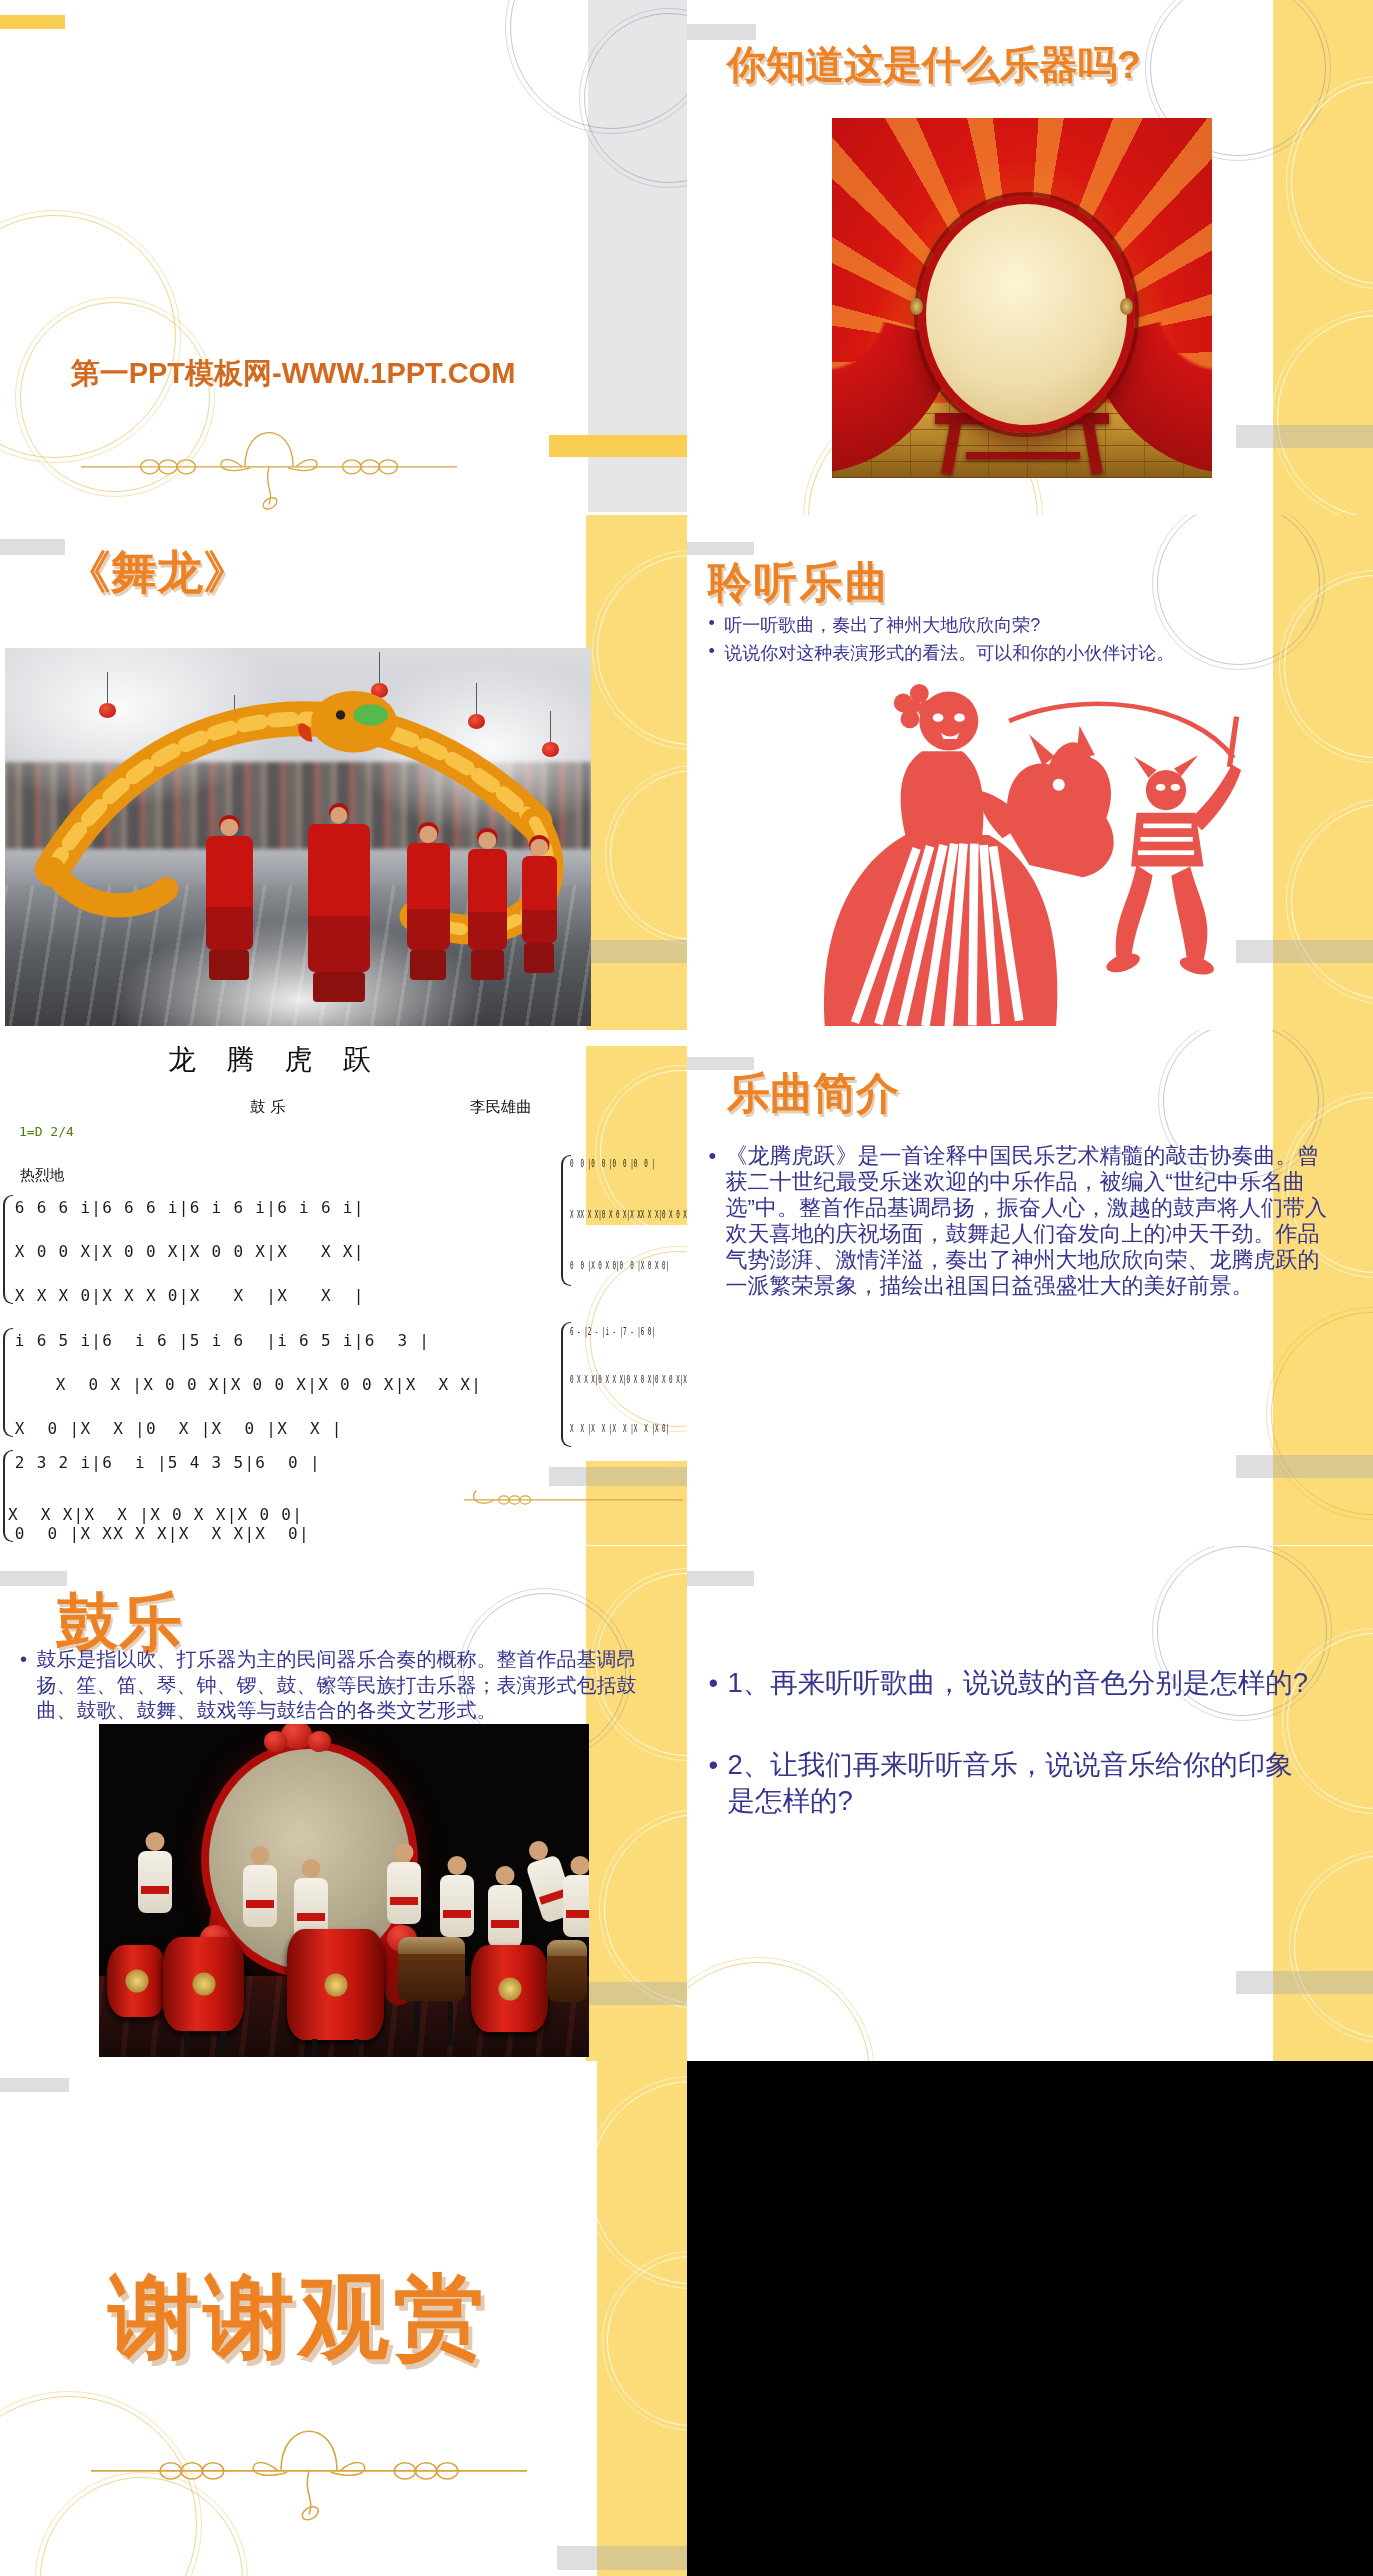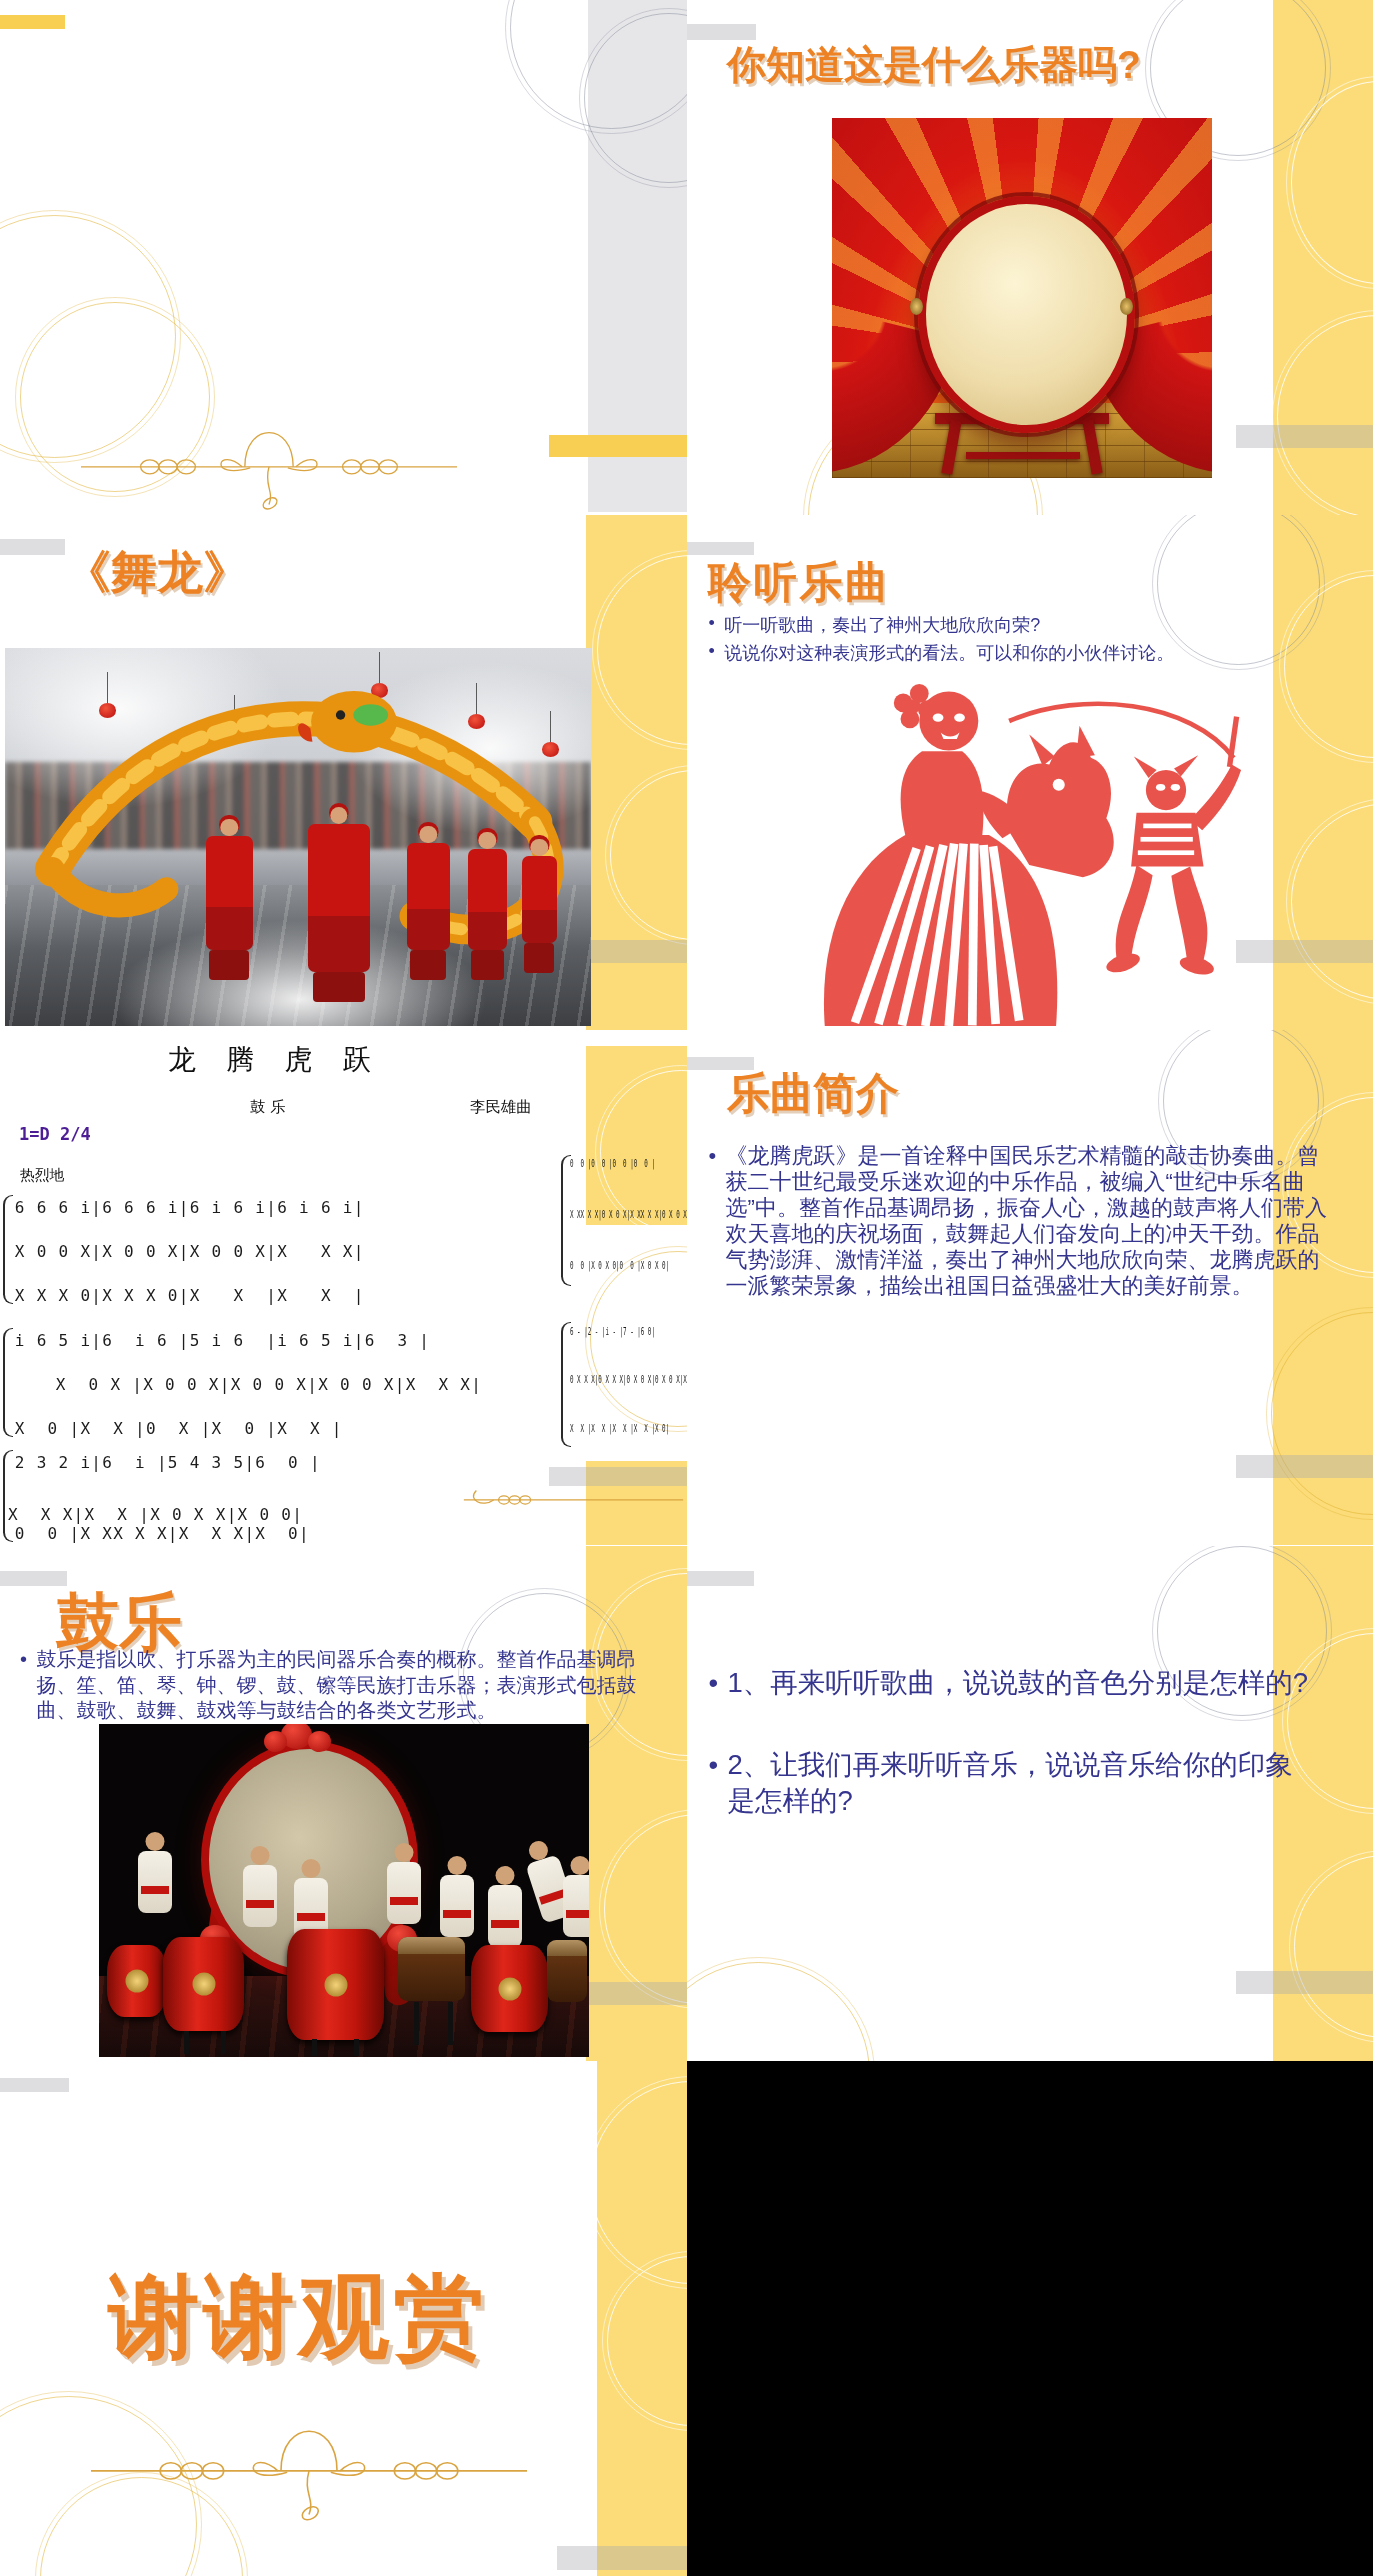--- a/index.html
+++ b/index.html
@@ -86,20 +86,21 @@
 </head>
 <body>
 
 <div id="canvas">
 
   <div class="slide" style="left:0;top:0;">
     <div style="position:absolute;left:588px;top:0;width:99px;height:512px;background:#E6E6E8;"></div>
     <div class="circ gray" style="left:510px;top:-74px;width:201px;height:201px;"></div>
     <div class="circ gray" style="left:584px;top:13.4px;width:168px;height:168px;"></div>
     <div class="ybar" style="left:0;top:15.4px;width:65px;height:13.4px;"></div>
+    <div style="position:absolute;left:0;width:586px;top:354px;text-align:center;font-size:29px;font-weight:bold;color:#D2691E;">第一PPT模板网-WWW.1PPT.COM</div>
     <svg class="flourish" style="left:81px;top:429px;" width="376" height="81" viewBox="0 0 700 150">
       <g stroke="#D9A441" stroke-width="2.5" fill="none">
         <line x1="0" y1="70" x2="700" y2="70"></line>
         <ellipse cx="128" cy="70" rx="17" ry="13"></ellipse>
           <ellipse cx="162" cy="70" rx="17" ry="13"></ellipse>
           <ellipse cx="196" cy="70" rx="17" ry="13"></ellipse>
         <ellipse cx="504" cy="70" rx="17" ry="13"></ellipse>
           <ellipse cx="538" cy="70" rx="17" ry="13"></ellipse>
           <ellipse cx="572" cy="70" rx="17" ry="13"></ellipse>
         <path d="M305,70 C305,-15 395,-15 395,70"></path>
@@ -259,21 +260,21 @@
         <line x1="0" y1="70" x2="700" y2="70"></line>
         <ellipse cx="128" cy="70" rx="17" ry="13"></ellipse>
           <ellipse cx="162" cy="70" rx="17" ry="13"></ellipse>
           <ellipse cx="196" cy="70" rx="17" ry="13"></ellipse>
         <path d="M40,40 C10,70 60,95 95,70"></path>
       </g>
     </svg>
     <div class="serif" style="position:absolute;left:168px;top:10.7px;font-size:28px;letter-spacing:10.7px;color:#111;">龙 腾 虎 跃</div>
     <div class="serif" style="position:absolute;left:250px;top:67px;font-size:15.4px;color:#111;">鼓 乐</div>
     <div class="serif" style="position:absolute;left:470px;top:67px;font-size:15.4px;color:#111;">李民雄曲</div>
-    <div style="position:absolute;left:19px;top:94px;font-size:17px;font-weight:bold;color:#4c1d95;font-family:'DejaVu Sans Mono',monospace;">1=D 2/4</div>
+    <div style="position:absolute;left:19px;top:94px;font-size:13px;font-weight:normal;color:#4d7c0f;font-family:'DejaVu Sans Mono',monospace;">1=D 2/4</div>
     <div class="serif" style="position:absolute;left:20px;top:136px;font-size:14.8px;color:#111;">热烈地</div>
 
     <div class="brace" style="left:2.7px;top:165px;height:107px;"></div>
     <div class="brace" style="left:2.7px;top:298px;height:107px;"></div>
     <div class="brace" style="left:2.7px;top:420px;height:90px;"></div>
     <div class="srow l" style="left:14.8px;top:168px;">6 6 6 i|6 6 6 i|6 i 6 i|6 i 6 i|</div>
     <div class="srow l" style="left:14.8px;top:212px;">X 0 0 X|X 0 0 X|X 0 0 X|X   X X|</div>
     <div class="srow l" style="left:14.8px;top:256px;">X X X 0|X X X 0|X   X  |X   X  |</div>
     <div class="srow l" style="left:14.8px;top:301px;">i 6 5 i|6  i 6 |5 i 6  |i 6 5 i|6  3 |</div>
     <div class="srow l" style="left:14.8px;top:345px;margin-left:41px;">X  0 X |X 0 0 X|X 0 0 X|X 0 0 X|X  X X|</div>

